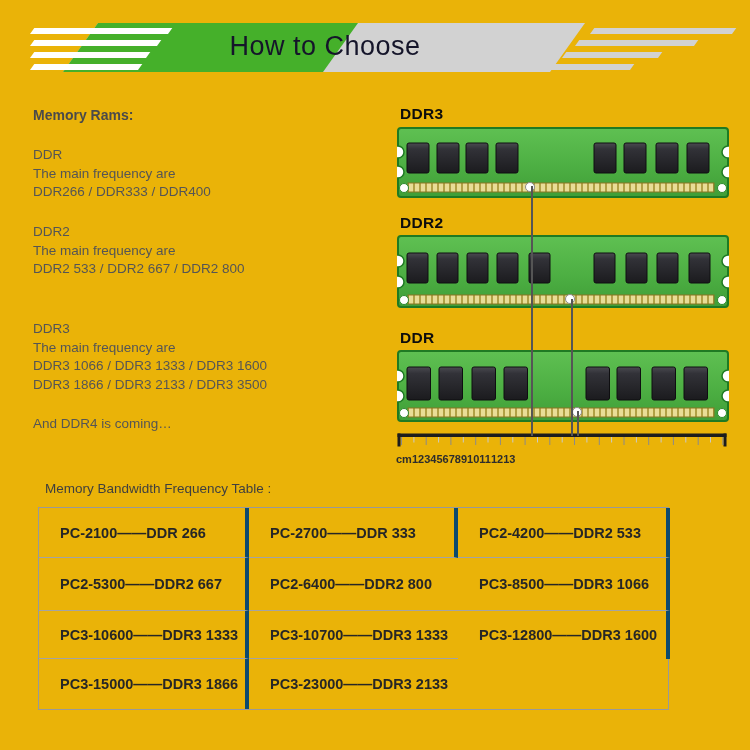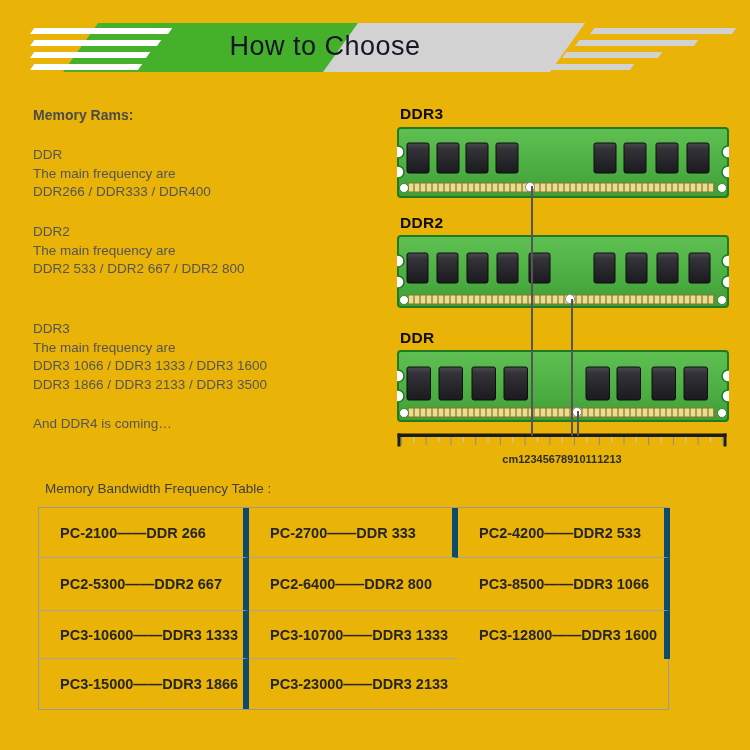--- a/index.html
+++ b/index.html
@@ -18,34 +18,34 @@
   .txt-block { position:absolute; left:33px; width:340px; color:#555;
     font-size:13.5px; line-height:18.5px; }
   .about-title { font-weight:bold; font-size:14px; color:#4a4a4a; }
   
   .module-label { position:absolute; font-size:15.5px; font-weight:bold;
     color:#0d0d0d; letter-spacing:.3px; }
   .module-svg { position:absolute; }
   .guide-line { position:absolute; width:1.5px; background:#555; z-index:5; }
   
   .ruler { position:absolute; left:396px; top:433px; width:332px; }
-  .ruler-labels { display:flex; justify-content:center; width:332px;
+  .ruler-labels { display:flex; justify-content:flex-start; width:332px;
     margin-top:1px; font-size:11px; font-weight:bold; color:#2d2d2d; }
   
   .table-title { position:absolute; left:45px; top:481px; font-size:13.5px; color:#3f3f3f; }
   .freq-table {
     position:absolute; left:38px; top:507px; width:631px;
     display:grid; grid-template-columns:210px 209px 212px;
     grid-template-rows:50px 53px 48px 50px;
     border:1px solid #999;
   }
   .freq-cell {
     display:flex; align-items:center; padding-left:21px;
     font-size:14.5px; font-weight:bold; color:#262626;
-    border-right:6px solid #0c4a6e; border-bottom:1px solid #a3a3a3;
+    border-right:4px solid #0c4a6e; border-bottom:1px solid #a3a3a3;
     white-space:nowrap;
   }
   .freq-cell.last-col { border-right:none; }
   .freq-cell.last-row { border-bottom:none; }
 </style>
 </head>
 <body>
 
 <div class="page">
 

